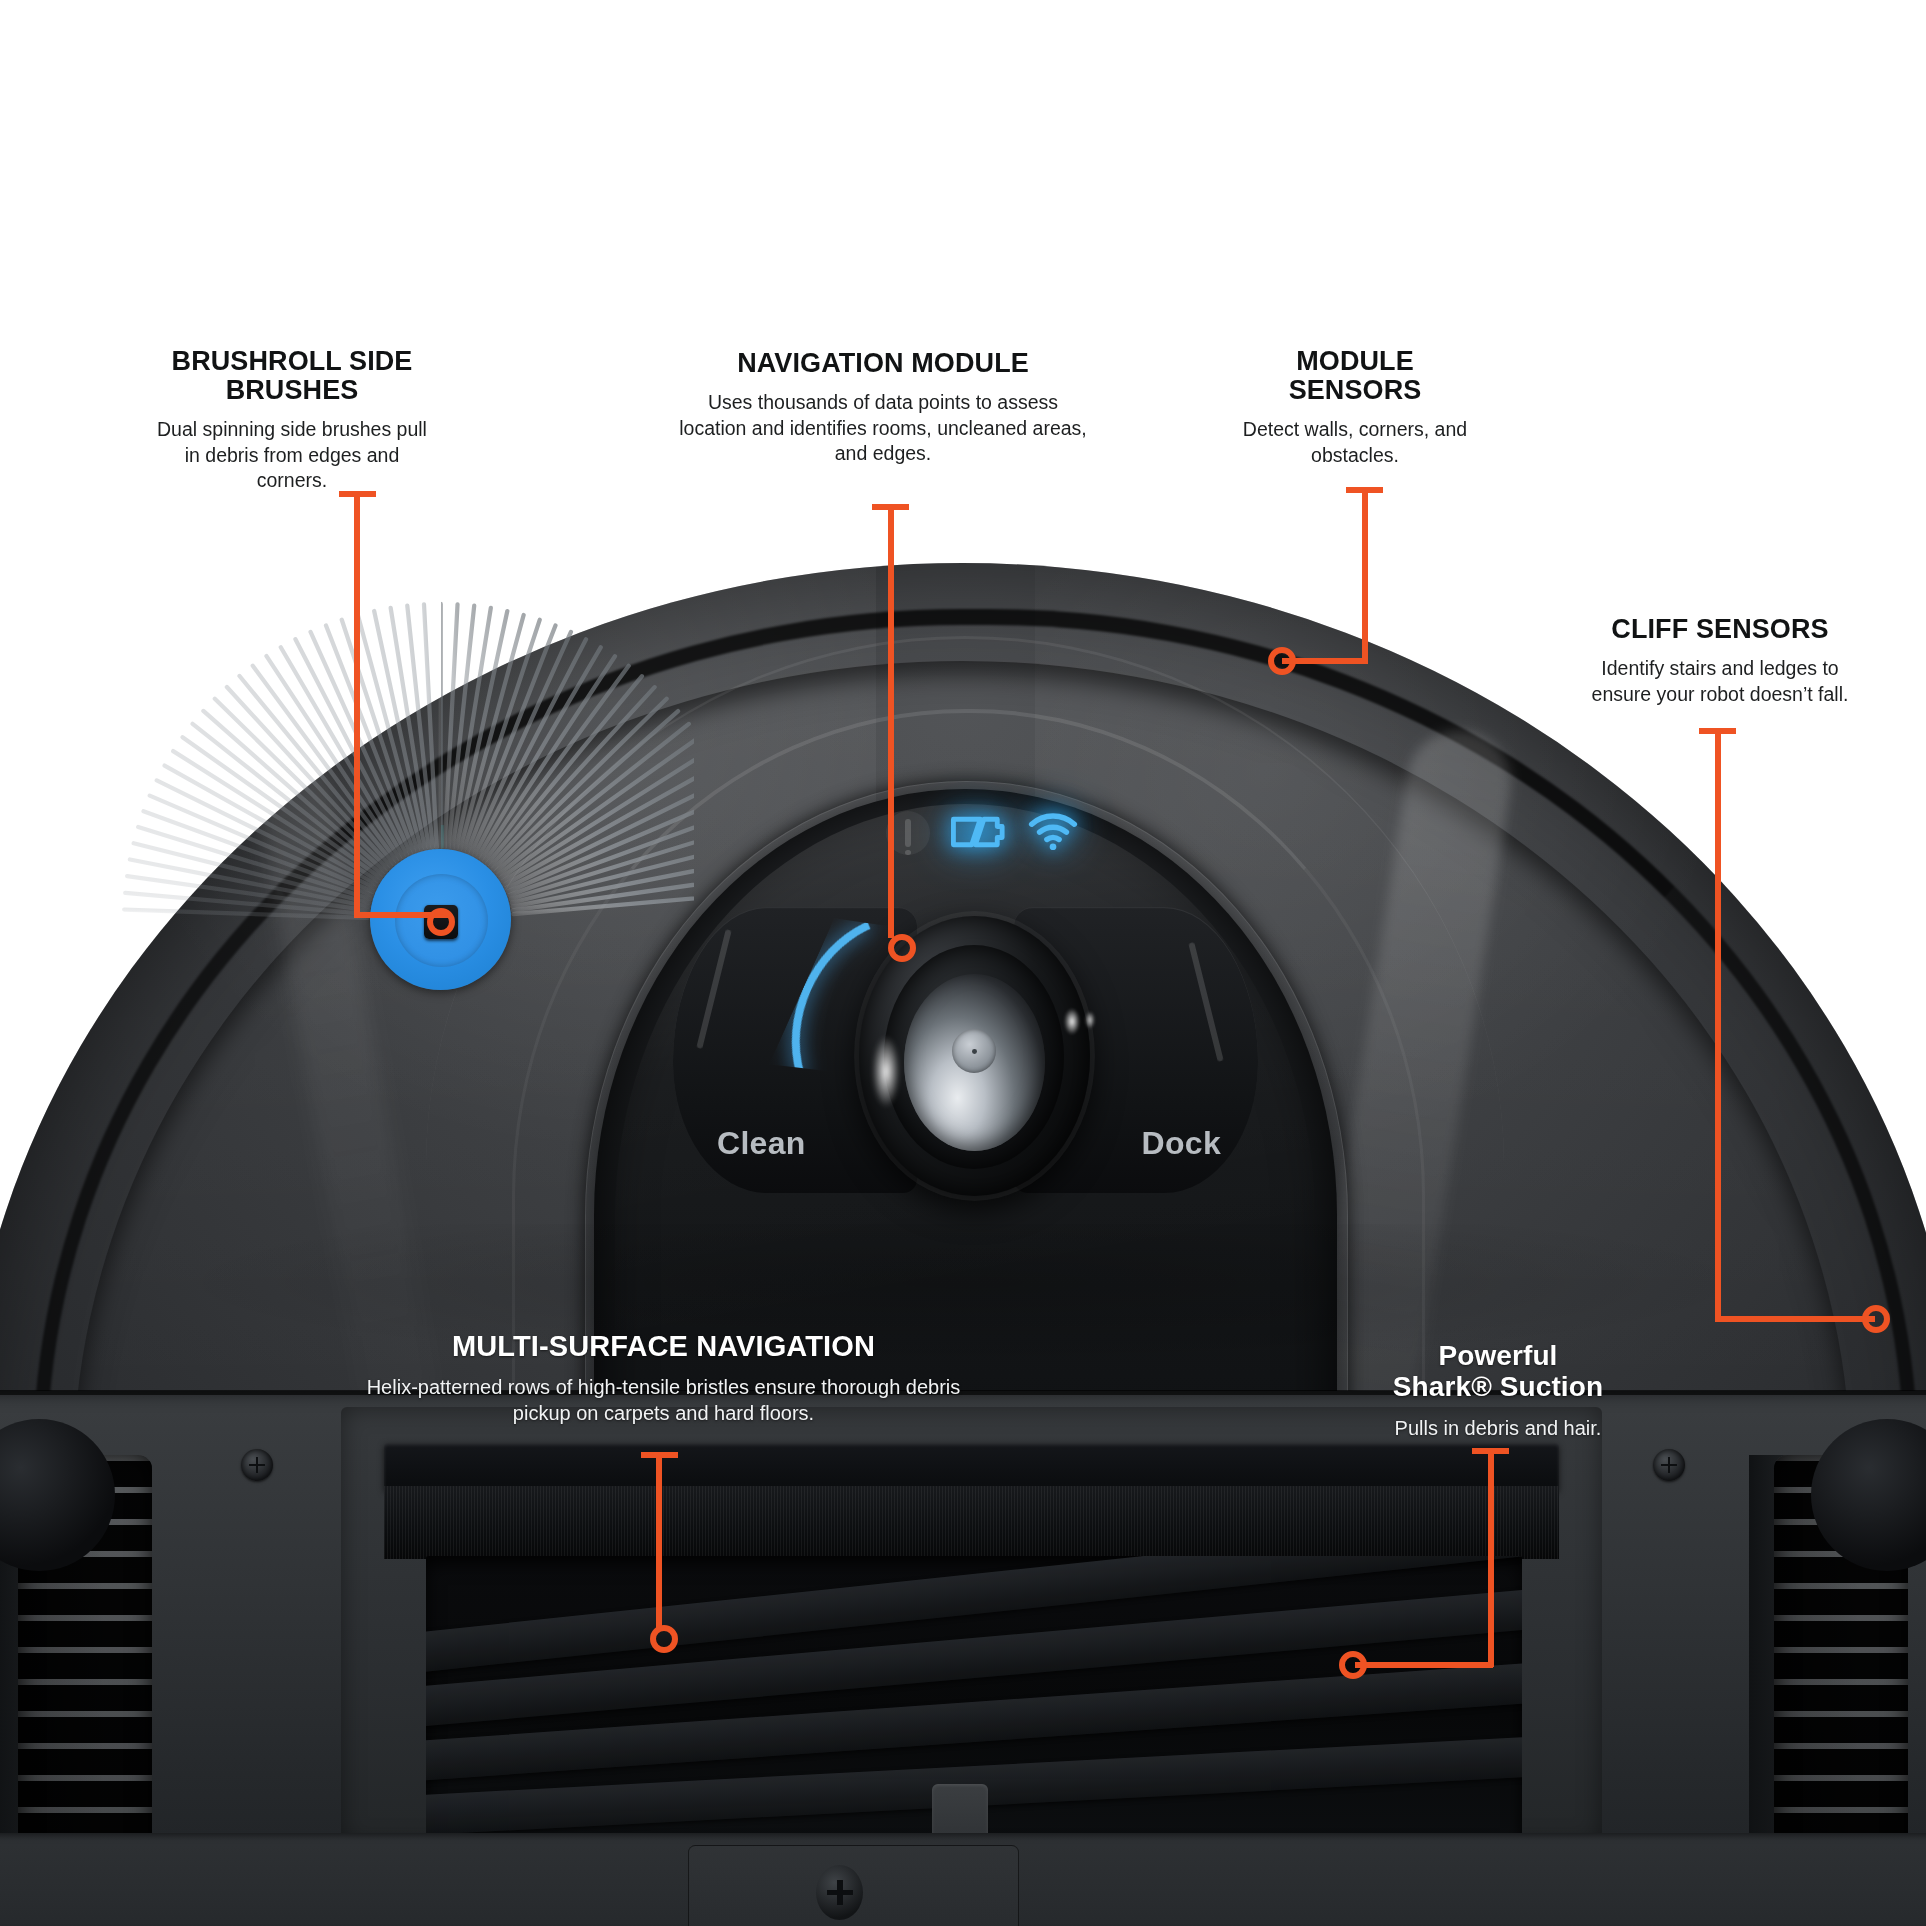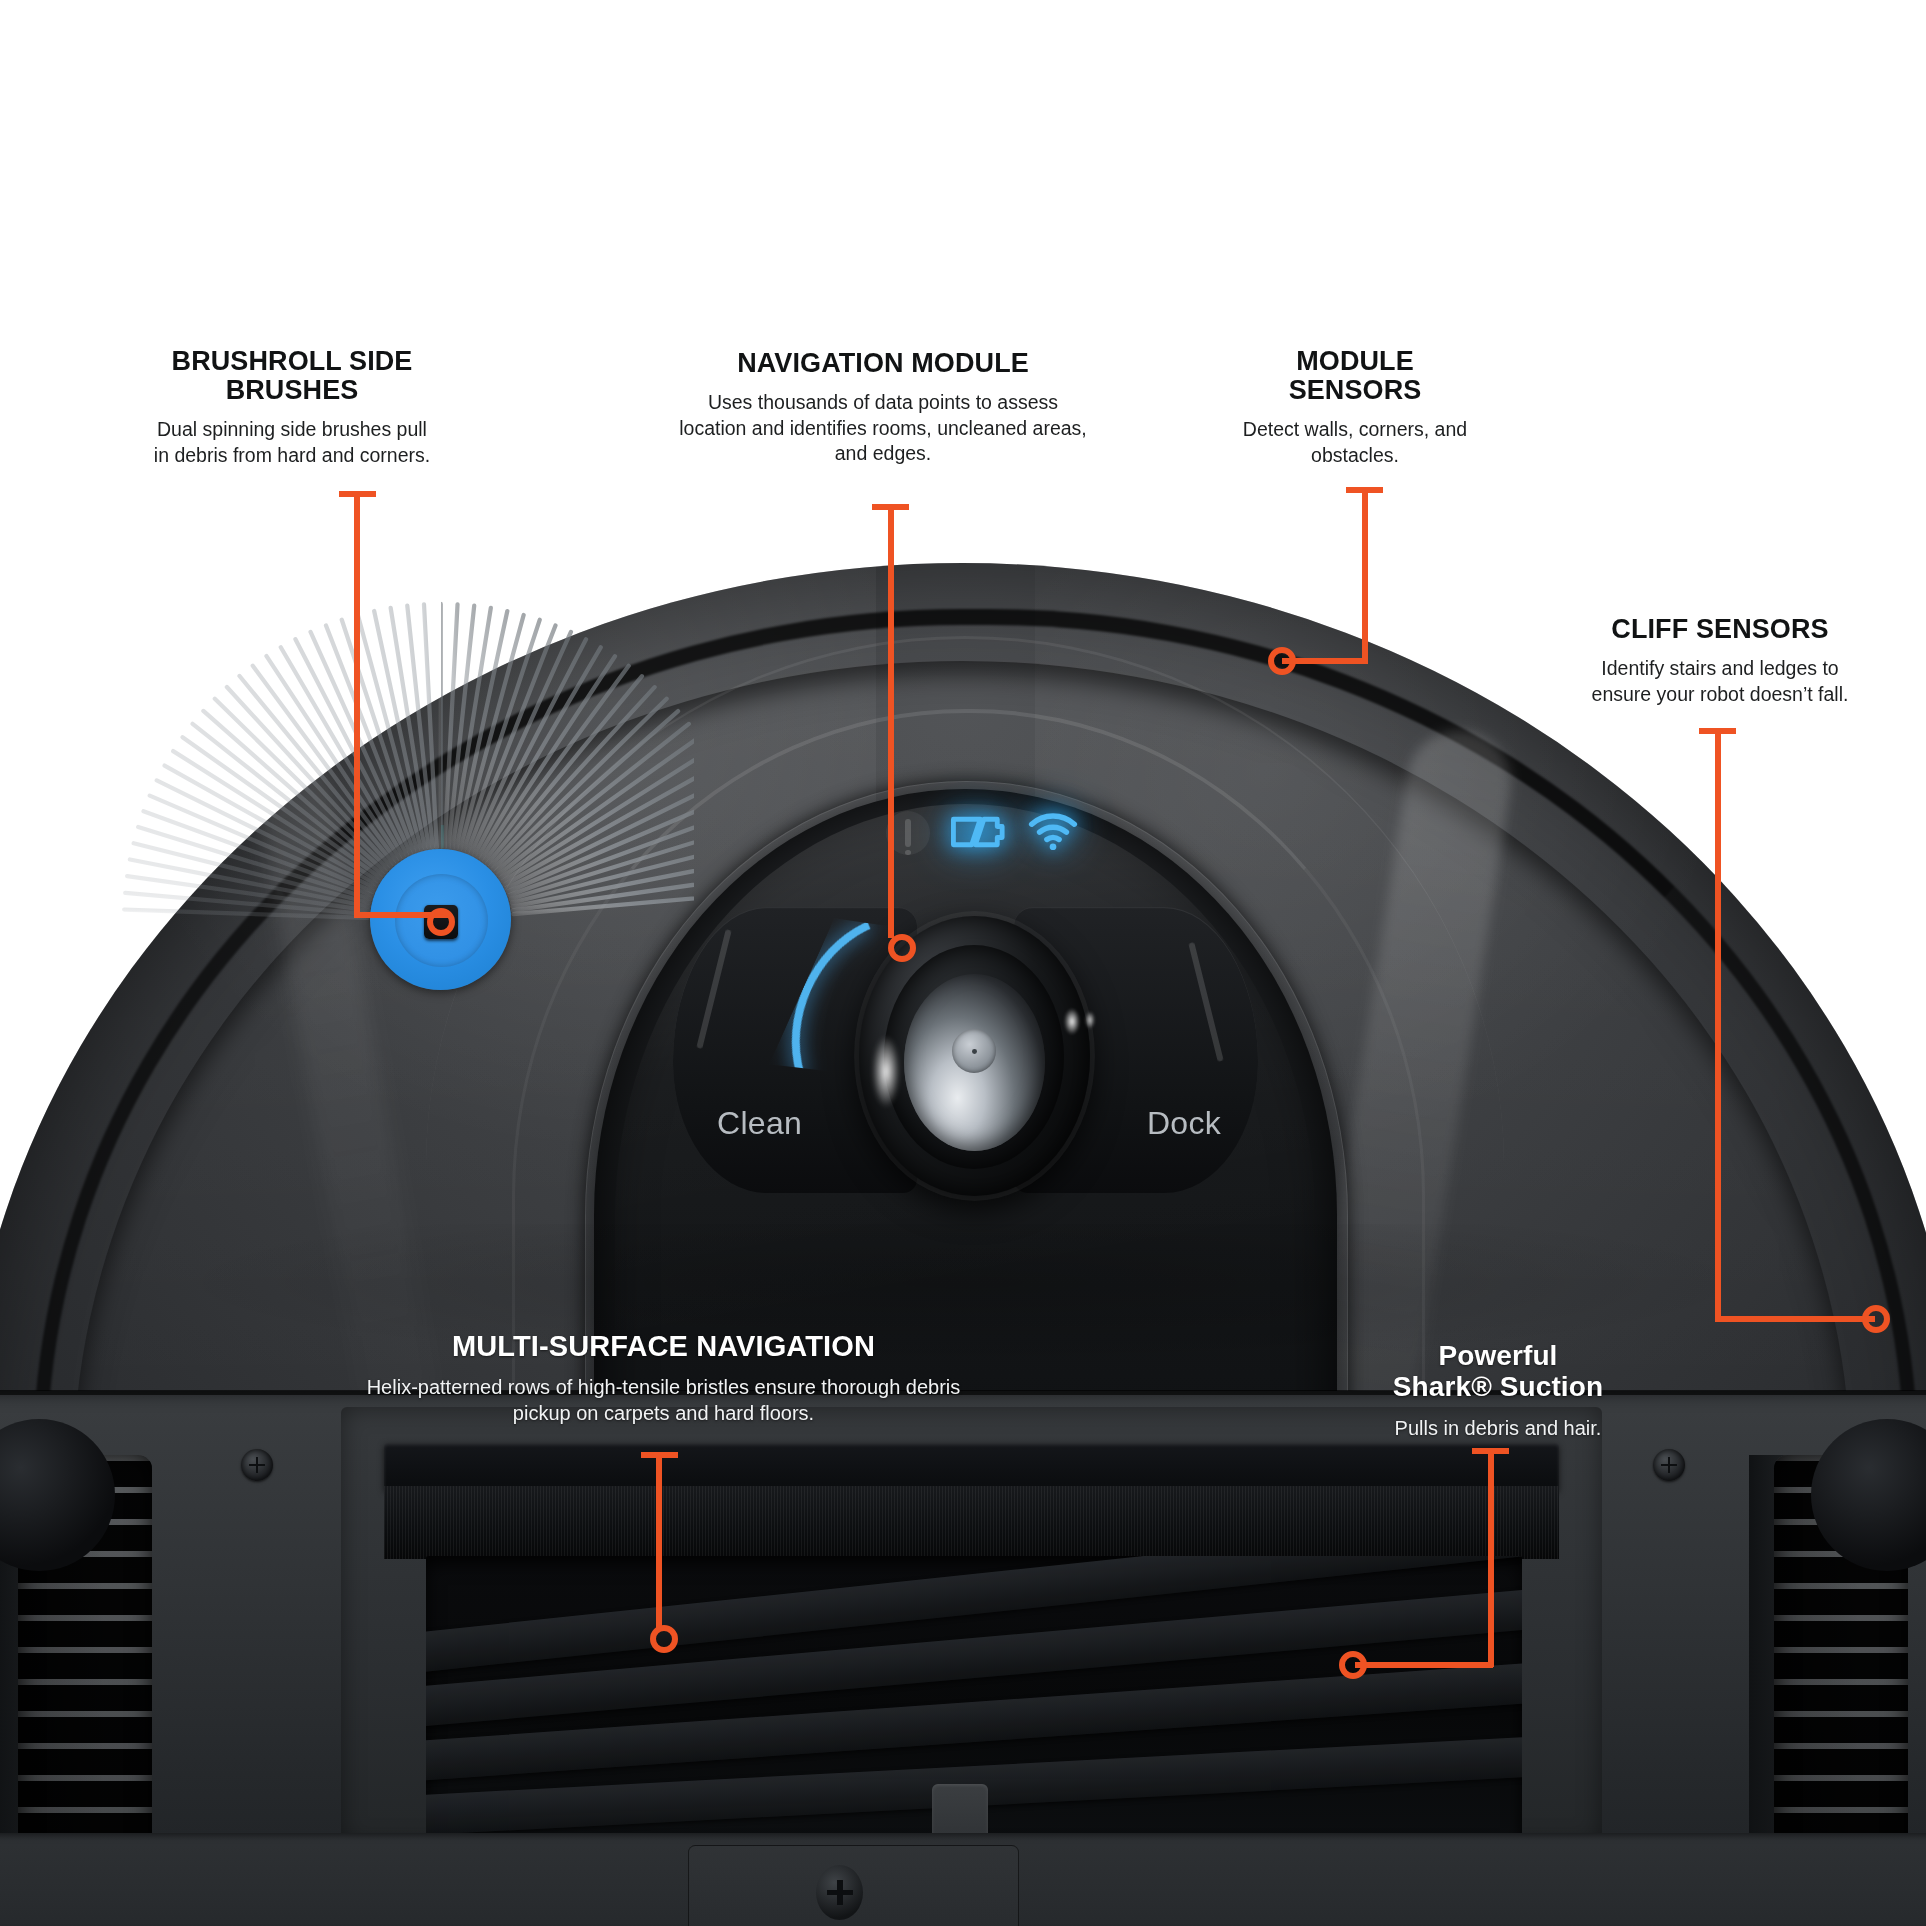--- a/index.html
+++ b/index.html
@@ -99,21 +99,21 @@
   
   .btn-panel{position:absolute;left:673px;top:907px;width:585px;height:341px;}
   .btn-wedge{
     position:absolute;top:0;width:244px;height:286px;
     background:linear-gradient(180deg,#202225,#111315 70%,#0b0c0e);
     box-shadow:inset 0 1.2px 0 rgba(255,255,255,.07);
   }
   .wedge-l{left:0;border-radius:122px 24px 18px 122px / 201px 24px 18px 171px;}
   .wedge-r{right:0;border-radius:24px 122px 122px 18px / 24px 201px 171px 18px;}
   .wedge-label{
-    position:absolute;bottom:51px;font-size:32px;font-weight:400;color:#b7bcc1;
+    position:absolute;bottom:31px;font-size:32px;font-weight:700;color:#b7bcc1;
     letter-spacing:0.3px;font-family:"Liberation Sans",sans-serif;
   }
   .wedge-l .wedge-label{left:44px;}
   .wedge-r .wedge-label{right:37px;}
   .wedge-slot{position:absolute;width:5.5px;height:122px;background:rgba(255,255,255,.14);border-radius:3.7px;filter:blur(0.6px);}
 
   .dial-outer{
     position:absolute;left:859px;top:916px;width:231px;height:280px;border-radius:50%;
     background:radial-gradient(ellipse at 32% 24%, #3a3d41 0%, #17191b 46%, #0a0b0c 78%, #000 100%);
     box-shadow:0 0 0 4.9px rgba(255,255,255,.05), 0 11px 33px rgba(0,0,0,.85), inset 0 0 24px rgba(0,0,0,.8);
@@ -481,21 +481,21 @@
     <div class="bottom-band"></div>
     <div class="bottom-plate"></div>
     <div class="cross-screw"></div>
   </div>
 
   <div class="callout" style="left:140px;top:347px;width:304px;">
     <div class="co-title" style="font-size:27px;">
       <span>BRUSHROLL SIDE</span><br>
       <span>BRUSHES</span>
     </div>
-    <p class="co-body" style="font-size:19.5px;">Dual spinning side brushes pull in debris from hard and corners.</p>
+    <p class="co-body" style="font-size:19.5px;">Dual spinning side brushes pull in debris from edges and corners.</p>
   </div>
 
   <div class="callout" style="left:664px;top:349px;width:438px;">
     <div class="co-title" style="font-size:27px;">NAVIGATION MODULE</div>
     <p class="co-body" style="font-size:19.5px;">Uses thousands of data points to assess location and identifies rooms, uncleaned areas, and edges.</p>
   </div>
 
   <div class="callout" style="left:1215px;top:347px;width:280px;">
     <div class="co-title" style="font-size:27px;">
       <span>MODULE</span><br>

